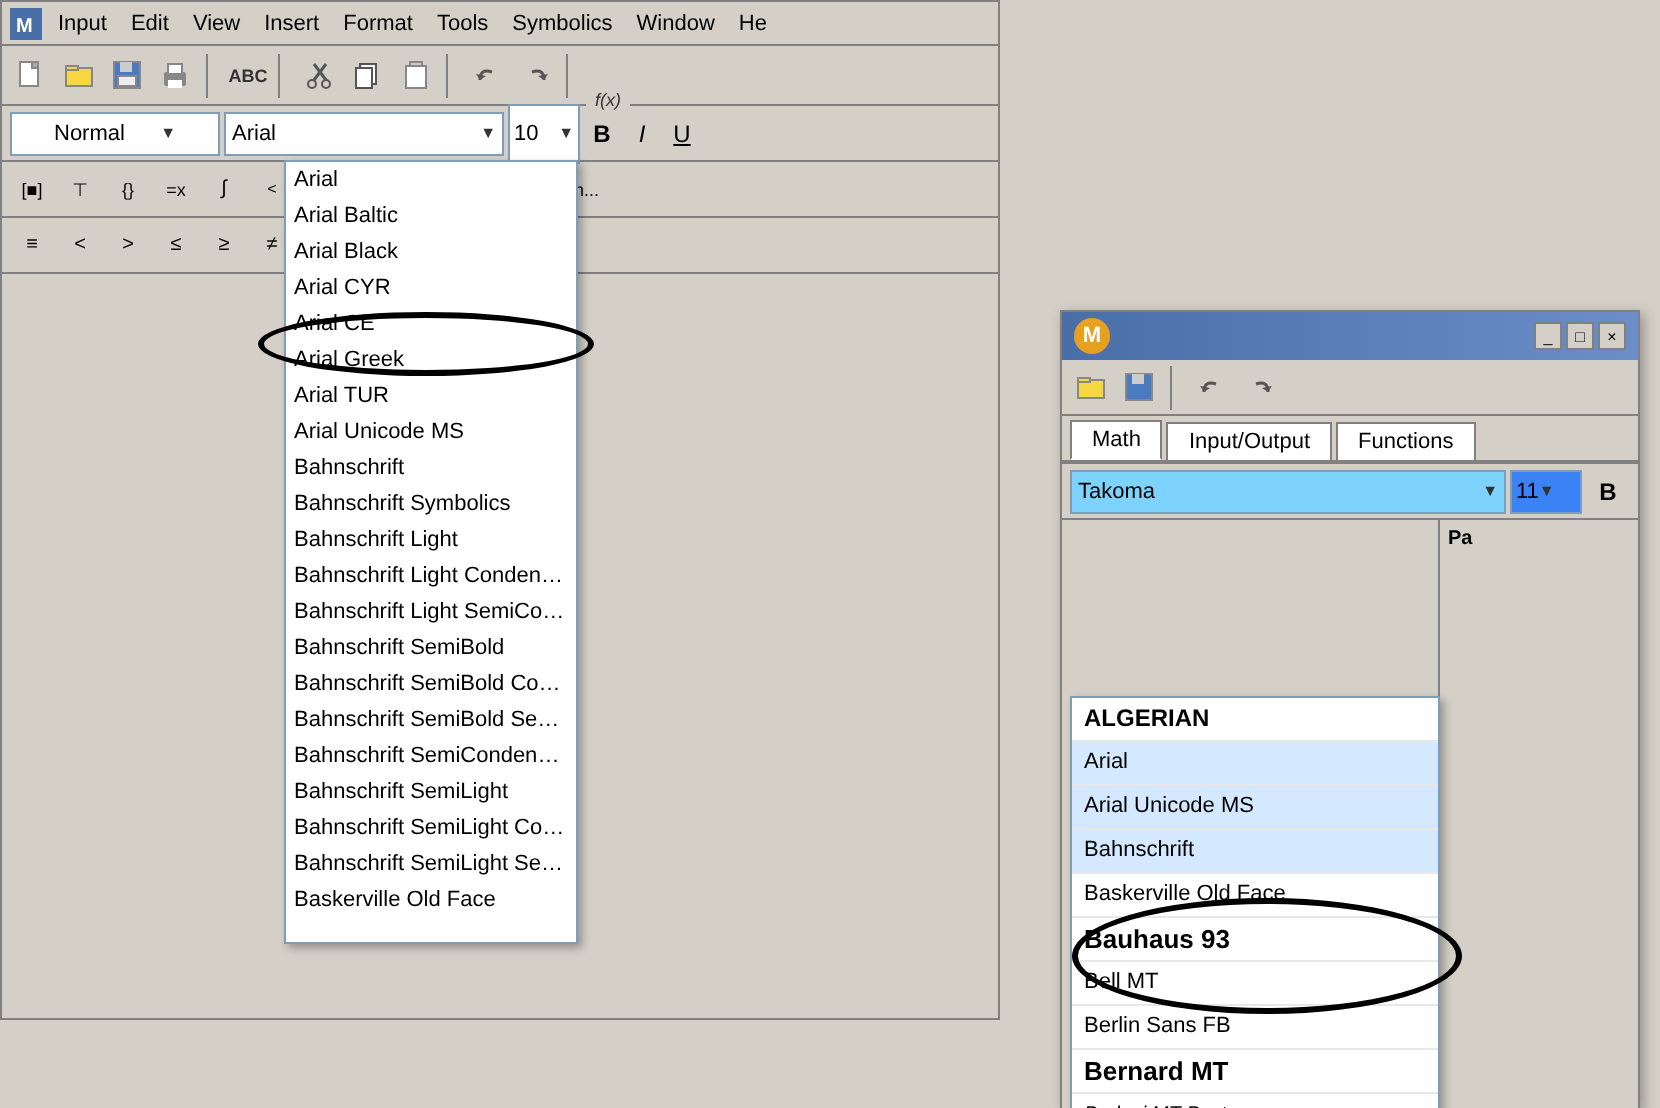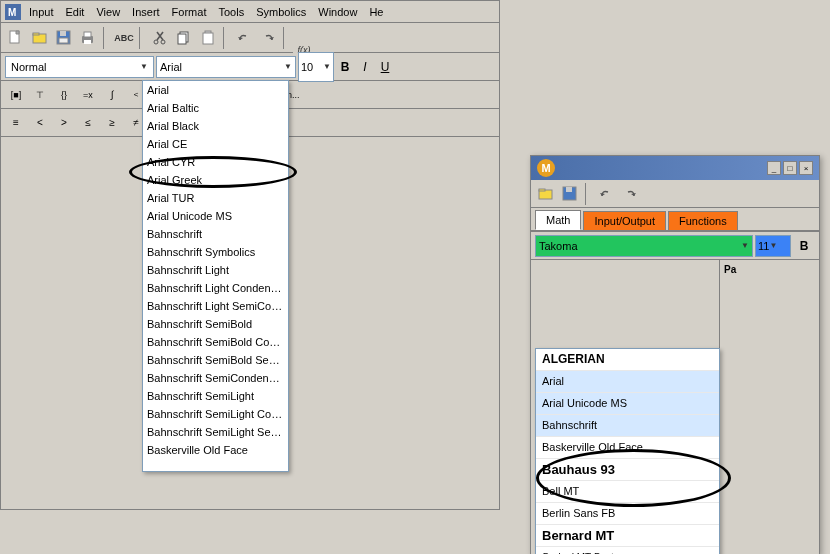--- a/index.html
+++ b/index.html
@@ -74,26 +74,26 @@
     .fmt-toolbar {
       height: 28px;
       background: #d4d0c8;
       display: flex;
       align-items: center;
       padding: 2px 4px;
       gap: 2px;
       border-bottom: 1px solid #808080;
     }
     .style-combo {
-      width: 149px; height: 22px;
+      width: 105px; height: 22px;
       background: white;
       border: 1px solid #7f9db9;
       display: flex; align-items: center;
       justify-content: space-between;
-      padding: 0 5px;
+      padding: 0 21px;
       cursor: pointer;
       position: relative;
     }
     .font-combo {
       width: 140px; height: 22px;
       background: white;
       border: 1px solid #7f9db9;
       display: flex; align-items: center;
       justify-content: space-between;
       padding: 0 3px;
@@ -244,21 +244,21 @@
     .sec-tabs {
       height: 24px;
       background: #d4d0c8;
       display: flex;
       align-items: flex-end;
       padding: 0 4px;
       border-bottom: 2px solid #808080;
     }
     .sec-tab {
       padding: 3px 10px;
-      background: #f97316;
+      background: #ffffff;
       border: 1px solid #808080;
       border-bottom: none;
       font-size: 11px;
       cursor: pointer;
       margin-right: 2px;
     }
     .sec-tab.active {
       background: white;
       border-bottom: 1px solid white;
     }
@@ -267,21 +267,21 @@
       height: 28px;
       display: flex;
       align-items: center;
       padding: 2px 4px;
       gap: 2px;
       border-bottom: 1px solid #808080;
     }
     .sec-font-combo {
       flex: 1;
       height: 22px;
-      background: #22c55e;
+      background: #7dd3fc;
       border: 1px solid #7f9db9;
       display: flex; align-items: center; justify-content: space-between;
       padding: 0 3px;
       cursor: pointer;
     }
     .sec-size-combo {
       width: 36px; height: 22px;
       background: #3b82f6;
       border: 1px solid #7f9db9;
       display: flex; align-items: center; justify-content: flex-start;
@@ -472,22 +472,22 @@
     <div class="tb-btn" style="font-size:10px;">←</div>
     <div class="tb-btn" style="font-size:9px;">fx</div>
     <div class="tb-btn" style="font-size:9px;">xf</div>
   </div>
 
   <div class="font-dropdown">
     <div class="font-dropdown-scroll">
       <div class="font-item">Arial</div>
       <div class="font-item">Arial Baltic</div>
       <div class="font-item">Arial Black</div>
+      <div class="font-item">Arial CYR</div>
       <div class="font-item">Arial CE</div>
-      <div class="font-item">Arial CYR</div>
       <div class="font-item">Arial Greek</div>
       <div class="font-item">Arial TUR</div>
       <div class="font-item">Arial Unicode MS</div>
       <div class="font-item">Bahnschrift</div>
       <div class="font-item">Bahnschrift Symbolics</div>
       <div class="font-item">Bahnschrift Light</div>
       <div class="font-item">Bahnschrift Light Condensed</div>
       <div class="font-item">Bahnschrift Light SemiConder</div>
       <div class="font-item">Bahnschrift SemiBold</div>
       <div class="font-item">Bahnschrift SemiBold Conden</div>

